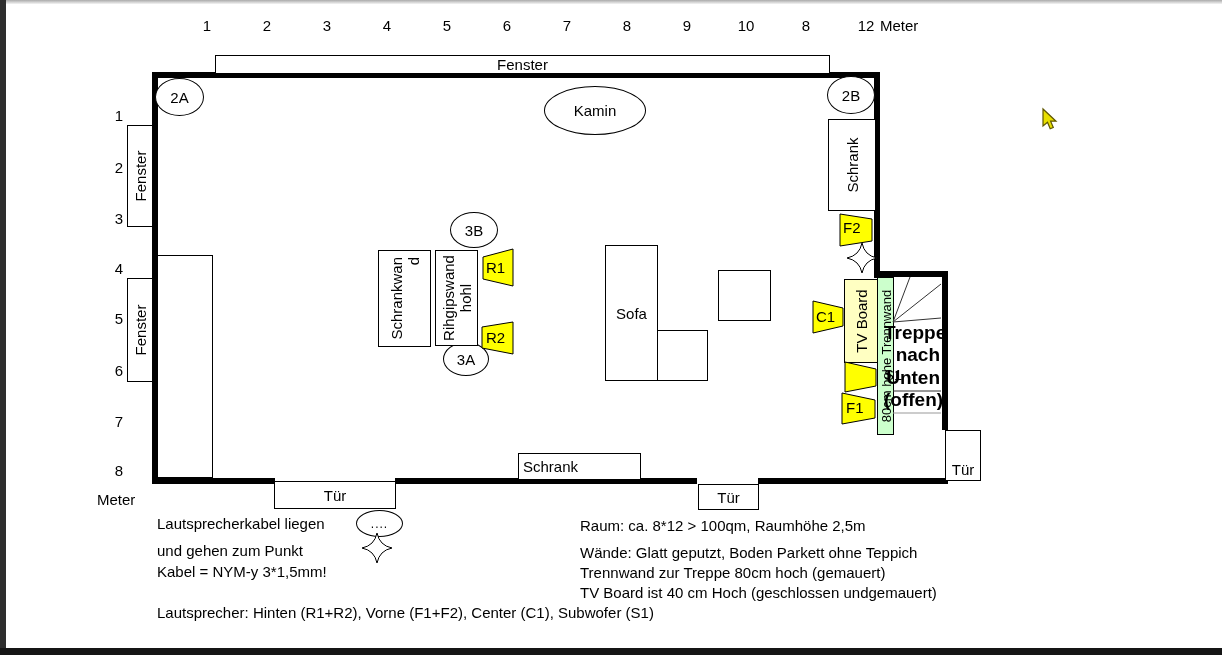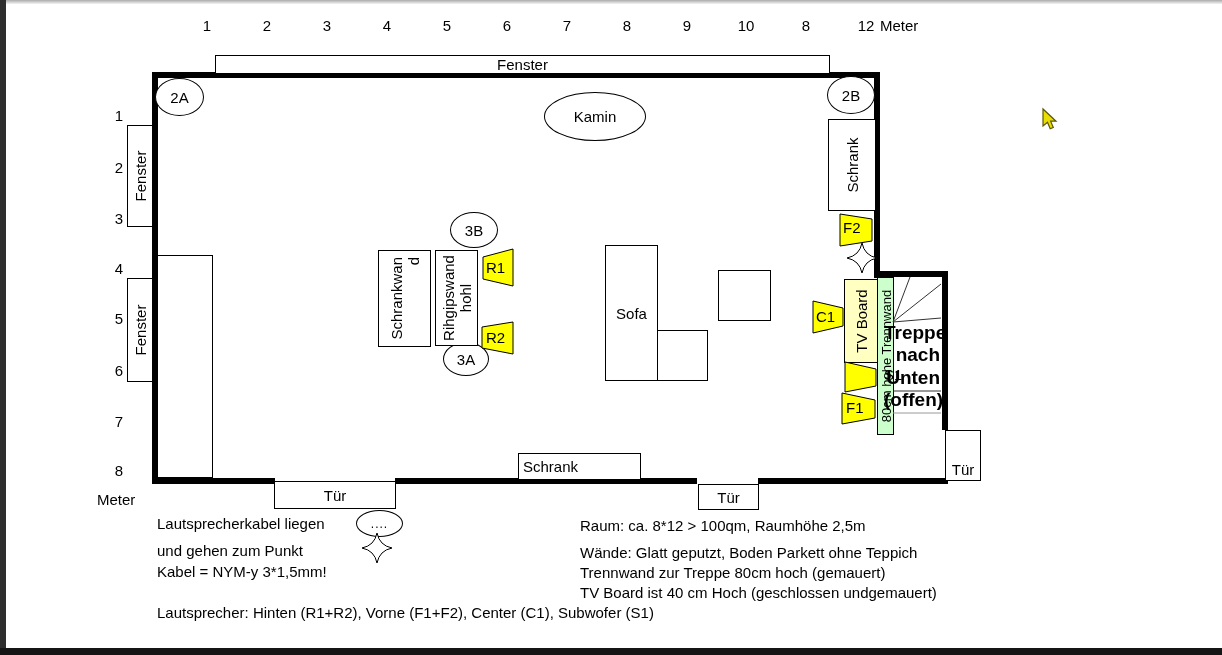--- a/index.html
+++ b/index.html
@@ -43,21 +43,21 @@
   #win-l1{left:127px;top:125px;width:26px;height:102px;}
   #win-l2{left:127px;top:278px;width:26px;height:104px;}
 
   
   #m2a{left:155px;top:78px;width:49px;height:38px;}
   #m2b{left:827px;top:76px;width:48px;height:38px;}
   #m3b{left:450px;top:212px;width:48px;height:36px;}
   #m3a{left:443px;top:342px;width:46px;height:34px;}
 
   
-  #kamin{left:544px;top:92px;width:102px;height:49px;}
+  #kamin{left:544px;top:86px;width:102px;height:49px;}
   #schreibtisch{left:703px;top:89px;width:111px;height:30px;}
   #tisch{left:283px;top:141px;width:127px;height:39px;align-items:flex-start;padding-top:2px;}
   #leftrect{left:157px;top:255px;width:56px;height:223px;}
   #kochen{left:273px;top:254px;width:64px;height:125px;}
   #schrankwand{left:378px;top:250px;width:53px;height:97px;}
   #schrankwand .vwrap{width:84px;word-break:break-all;text-align:right;}
   #rigips{left:435px;top:250px;width:43px;height:96px;}
   #rigips .vwrap{width:90px;text-align:center;}
   #sofa-main{left:605px;top:245px;width:53px;height:136px;}
   #sofa-ext{left:657px;top:330px;width:51px;height:51px;}

